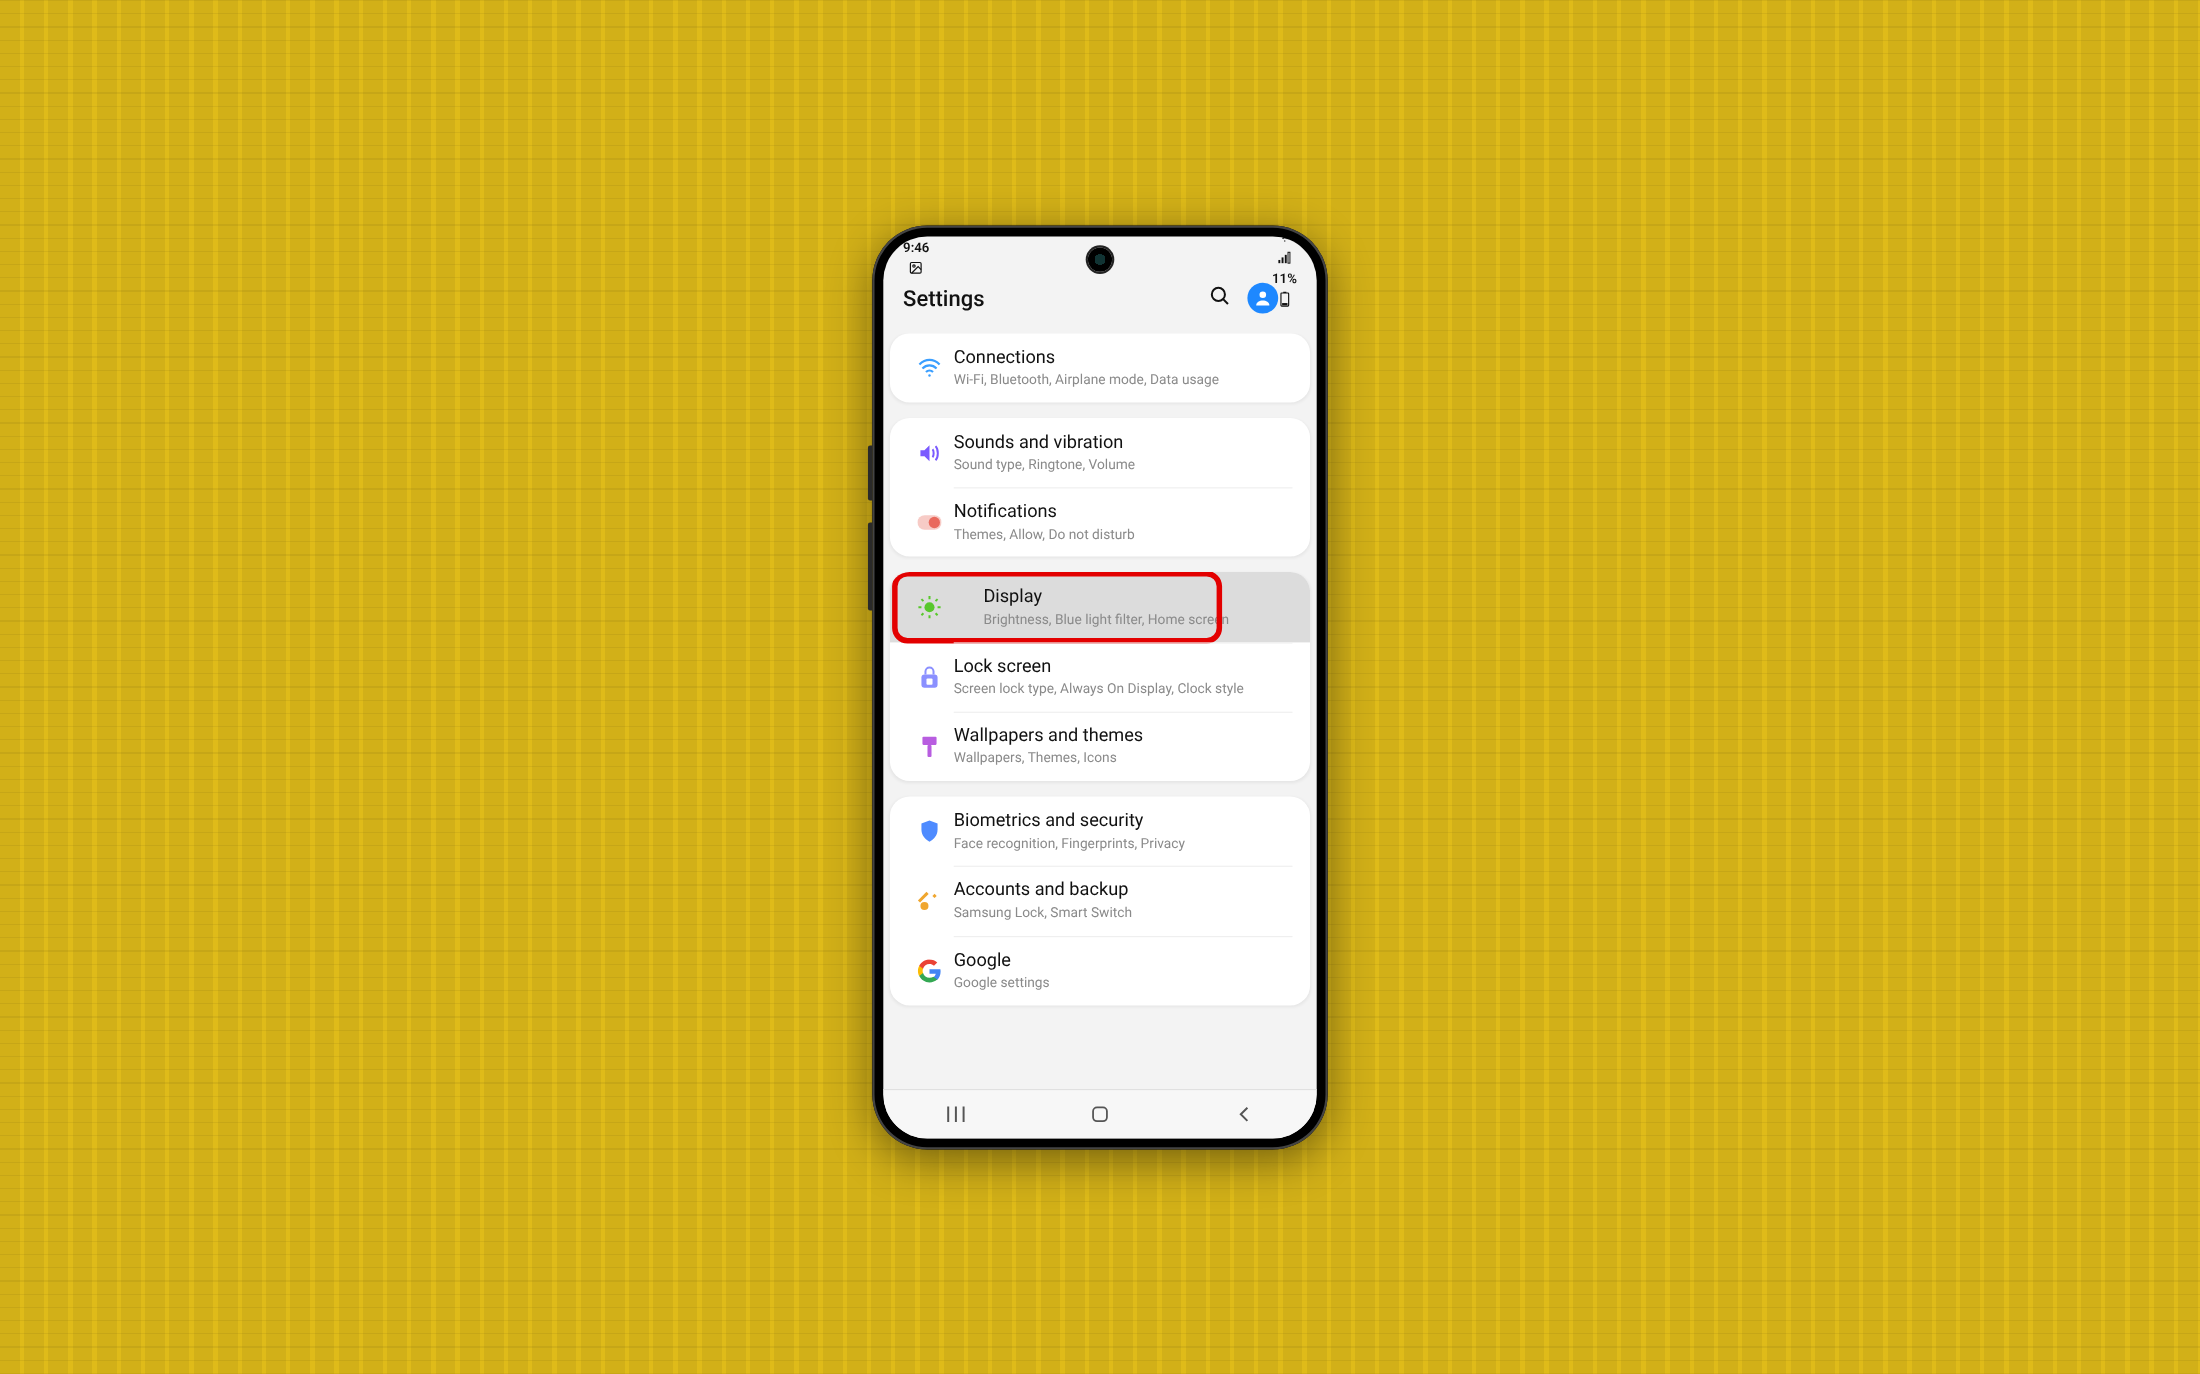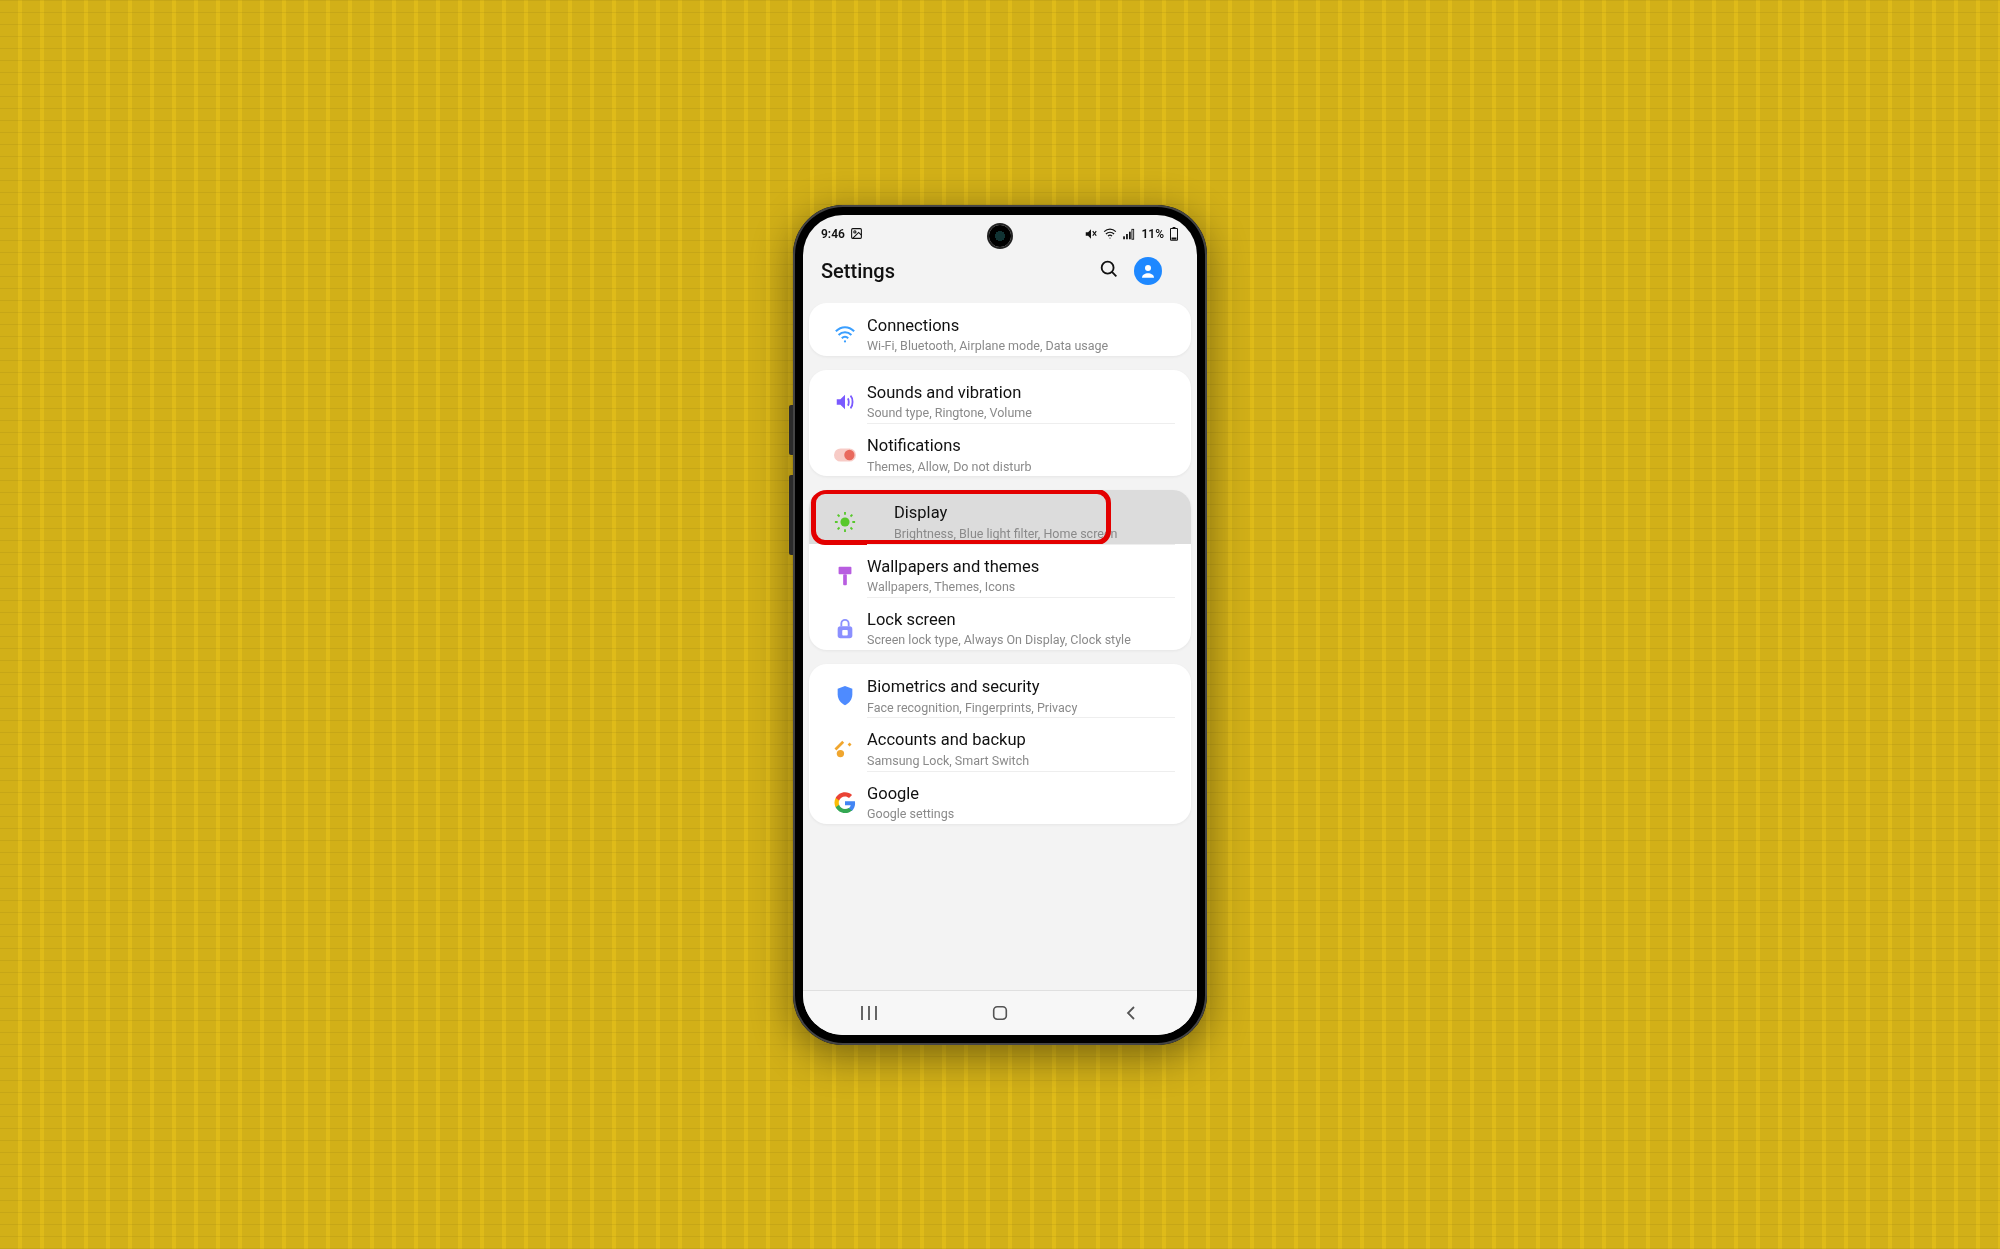--- a/index.html
+++ b/index.html
@@ -21,30 +21,30 @@
   .phone:after{top:270px;height:80px;}
   .screen{
     width:100%;height:100%;background:#f3f3f3;border-radius:40px;overflow:hidden;
     position:relative;display:flex;flex-direction:column;
   }
   .camera{position:absolute;left:50%;top:10px;transform:translateX(-50%);width:22px;height:22px;
     background:radial-gradient(circle at 50% 50%,#133 0 5px,#000 5px);border-radius:50%;z-index:5;
     box-shadow:0 0 0 2px #222;}
   .status-bar{height:34px;display:flex;align-items:center;justify-content:space-between;
     padding:2px 18px 0 18px;font-size:12px;font-weight:600;color:#111;}
-  .status-left,.status-right{display:flex;align-items:center;gap:5px;}
+  .status-left,.status-right{display:flex;align-items:center;gap:5px;flex-direction:column;}
   .status-right svg{display:block;}
   .appbar{display:flex;align-items:center;justify-content:space-between;padding:6px 35px 18px 18px;}
   .appbar-title{font-size:20px;font-weight:500;color:#111;}
   .appbar-actions{display:flex;align-items:center;gap:14px;}
   .avatar{width:28px;height:28px;border-radius:50%;background:#1e88ff;display:flex;align-items:center;justify-content:center;}
   .content{flex:1;overflow-y:hidden;padding:0 6px 4px 6px;}
   .card{background:#fff;border-radius:18px;margin-bottom:14px;overflow:hidden;
     box-shadow:0 1px 3px rgba(0,0,0,.06);}
-  .row{display:flex;align-items:center;padding:13px 16px 2px 14px;position:relative;}
+  .row{display:flex;align-items:center;padding:13px 16px 12px 14px;position:relative;}
   .row + .row:before{content:"";position:absolute;top:0;left:58px;right:16px;height:1px;background:#eee;}
   .row.highlight{background:#dcdcdc;}
   .row .icon{width:44px;display:flex;align-items:center;justify-content:center;flex-shrink:0;}
   .row-text{flex:1;min-width:0;}
   .row-title{font-size:16.5px;color:#111;line-height:1.25;}
   .row-sub{font-size:12.5px;color:#8a8a8a;margin-top:2px;line-height:1.25;}
   .annot{position:absolute;border:5px solid #e30000;border-radius:14px;pointer-events:none;}
   .navbar{height:44px;border-top:1px solid #e0e0e0;background:#f7f7f7;display:flex;align-items:center;justify-content:space-around;}
   .navbtn{width:30px;height:30px;display:flex;align-items:center;justify-content:center;color:#555;}
 </style>
@@ -171,41 +171,41 @@
               </svg>
             </span>
             <div class="row-text">
               <div class="row-title">Display</div>
               <div class="row-sub">Brightness, Blue light filter, Home screen</div>
             </div>
             <div class="annot" style="inset: -1px 80px -1px 2px;"></div>
           </div>
           <div class="row">
             <span class="icon">
-              <svg width="20" height="22" viewBox="0 0 20 24" fill="#b85de0">
-                <rect x="3" y="2" width="14" height="8" rx="1"></rect>
-                <rect x="8" y="10" width="4" height="12" rx="1"></rect>
-              </svg>
-            </span>
-            <div class="row-text">
-              <div class="row-title">Wallpapers and themes</div>
-              <div class="row-sub">Wallpapers, Themes, Icons</div>
-            </div>
-          </div>
-          <div class="row">
-            <span class="icon">
               <svg width="20" height="22" viewBox="0 0 20 24">
                 <rect x="2" y="9" width="16" height="13" rx="3" fill="#8b90ff"></rect>
                 <rect x="7" y="13" width="6" height="6" rx="1" fill="#fff"></rect>
                 <path d="M6 9V6a4 4 0 0 1 8 0v3" fill="none" stroke="#8b90ff" stroke-width="2"></path>
               </svg>
             </span>
             <div class="row-text">
               <div class="row-title">Lock screen</div>
               <div class="row-sub">Screen lock type, Always On Display, Clock style</div>
+            </div>
+          </div>
+          <div class="row">
+            <span class="icon">
+              <svg width="20" height="22" viewBox="0 0 20 24" fill="#b85de0">
+                <rect x="3" y="2" width="14" height="8" rx="1"></rect>
+                <rect x="8" y="10" width="4" height="12" rx="1"></rect>
+              </svg>
+            </span>
+            <div class="row-text">
+              <div class="row-title">Wallpapers and themes</div>
+              <div class="row-sub">Wallpapers, Themes, Icons</div>
             </div>
           </div>
         </div>
         <div class="card">
           <div class="row">
             <span class="icon">
               <svg width="20" height="22" viewBox="0 0 20 24" fill="#4e8bff">
                 <path d="M10 1l8 3v6c0 6-4 10-8 12C6 20 2 16 2 10V4z"></path>
               </svg>
             </span>

